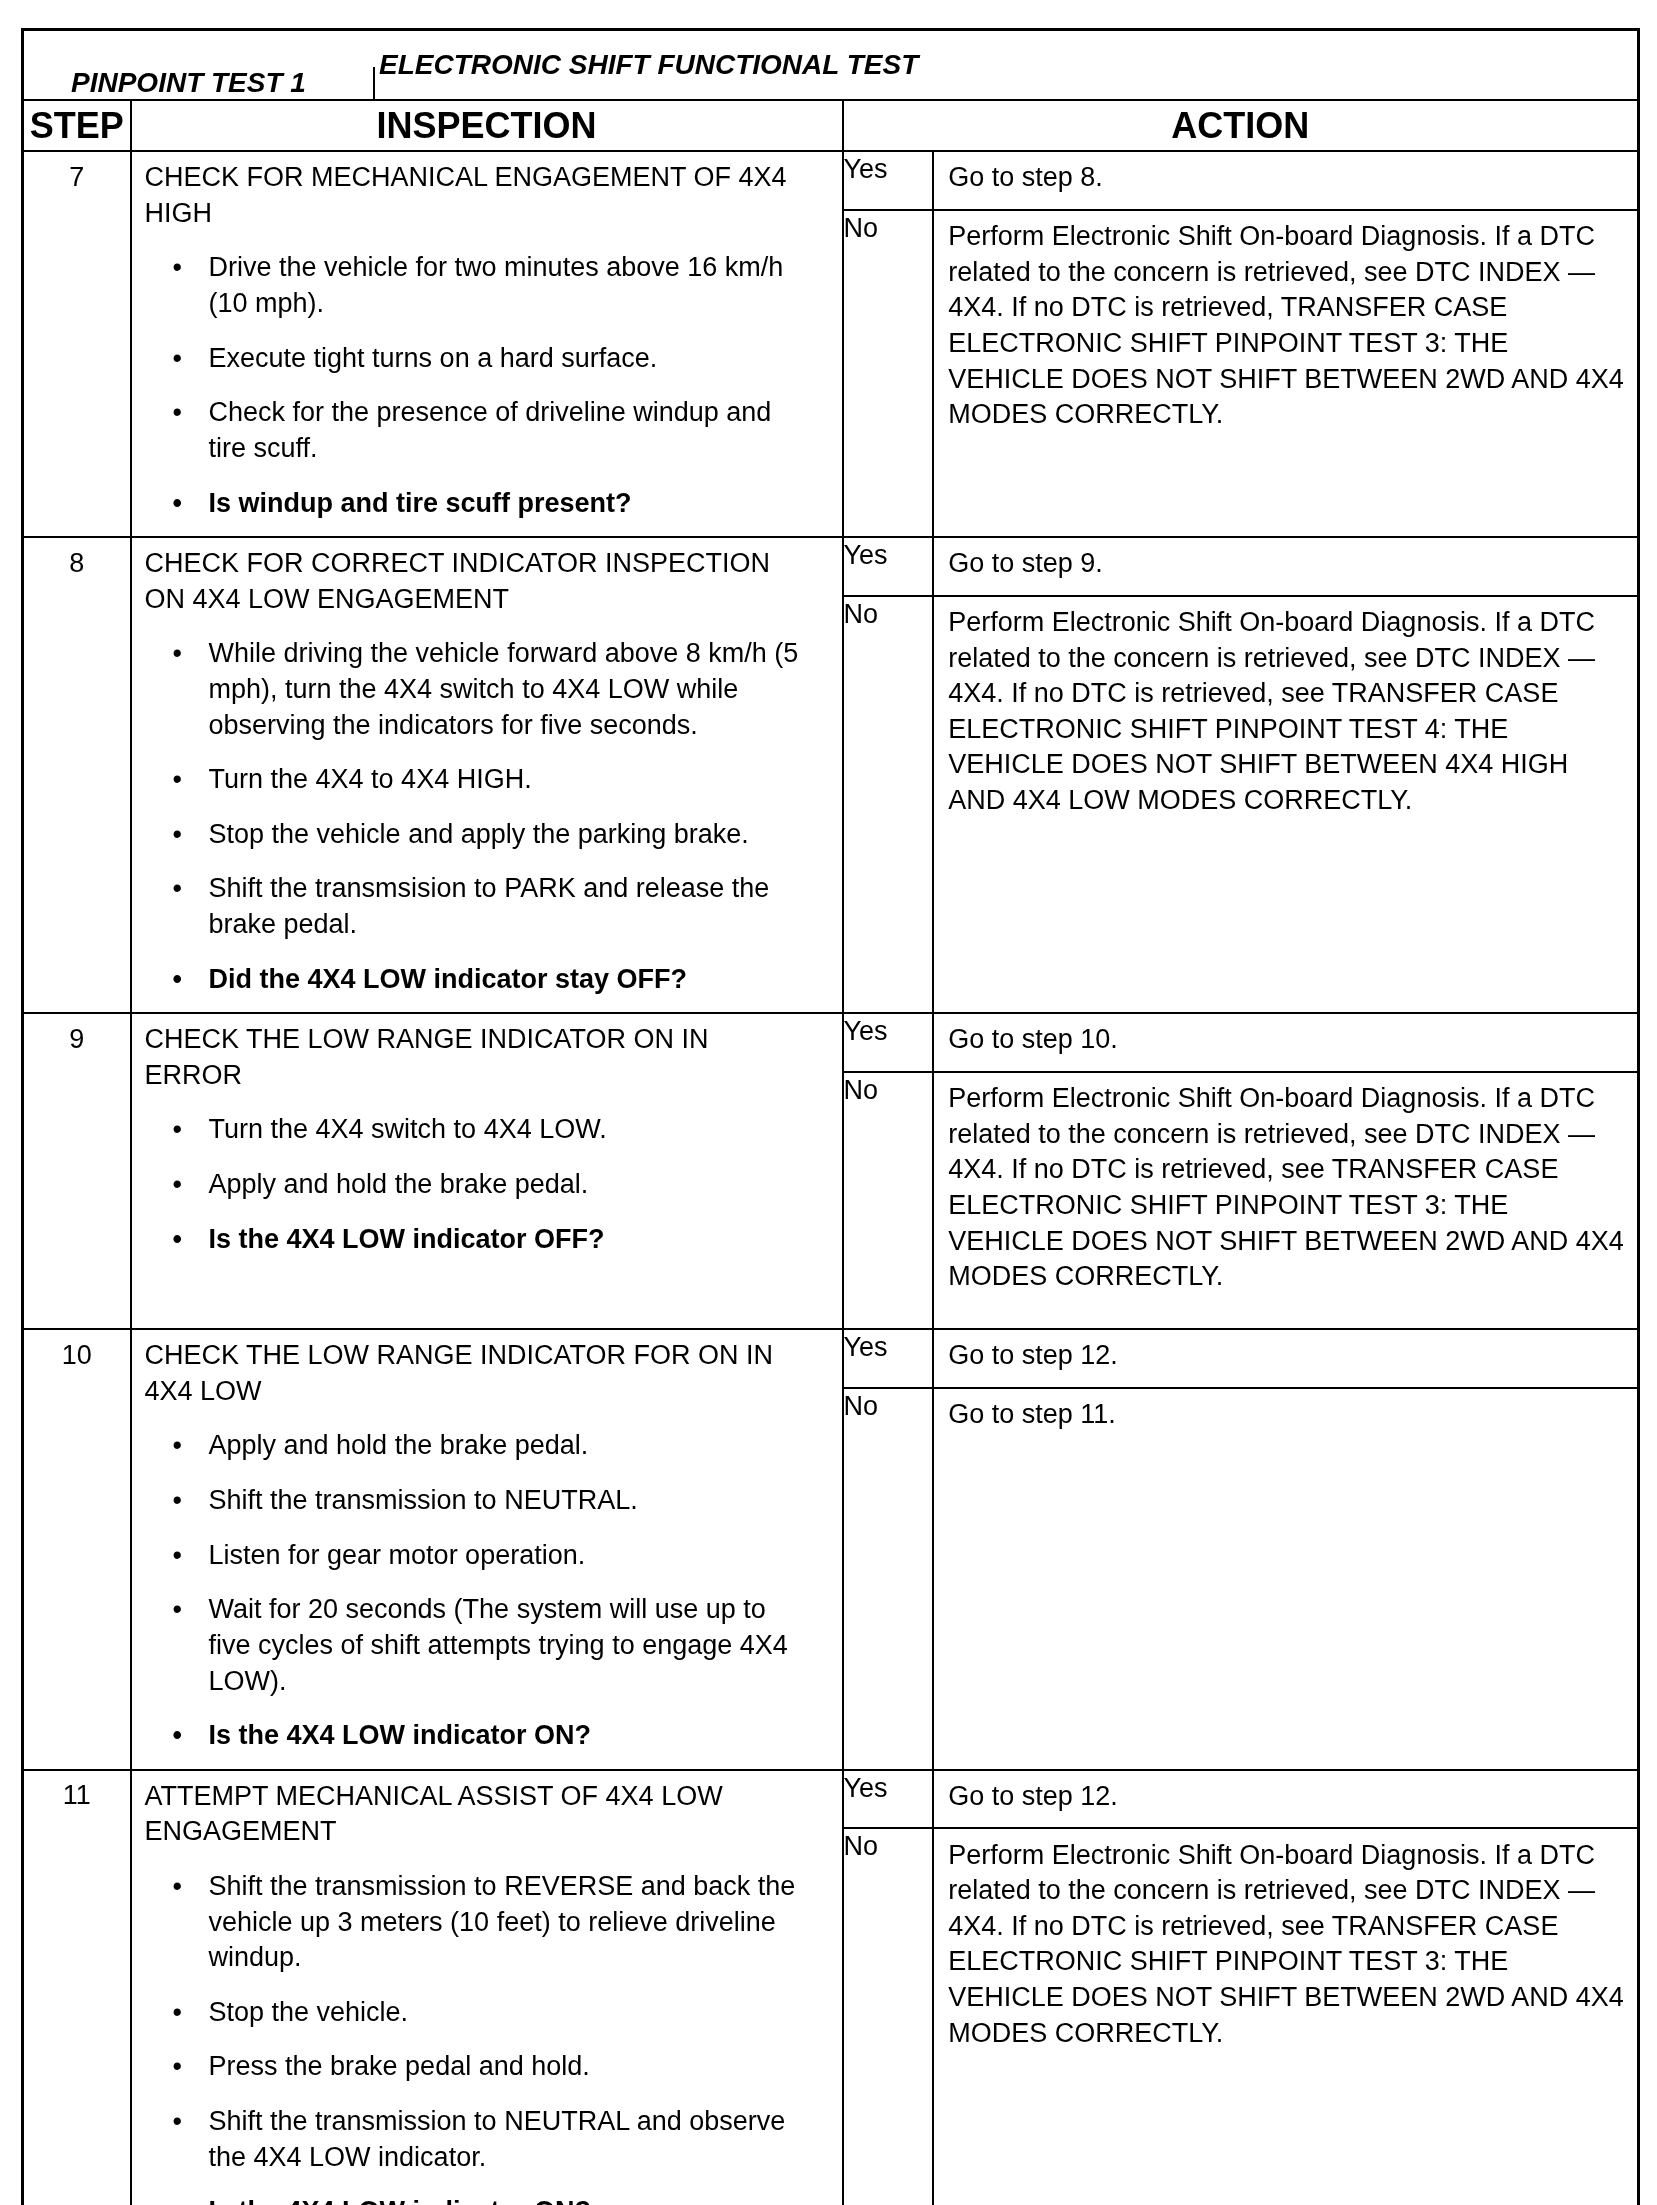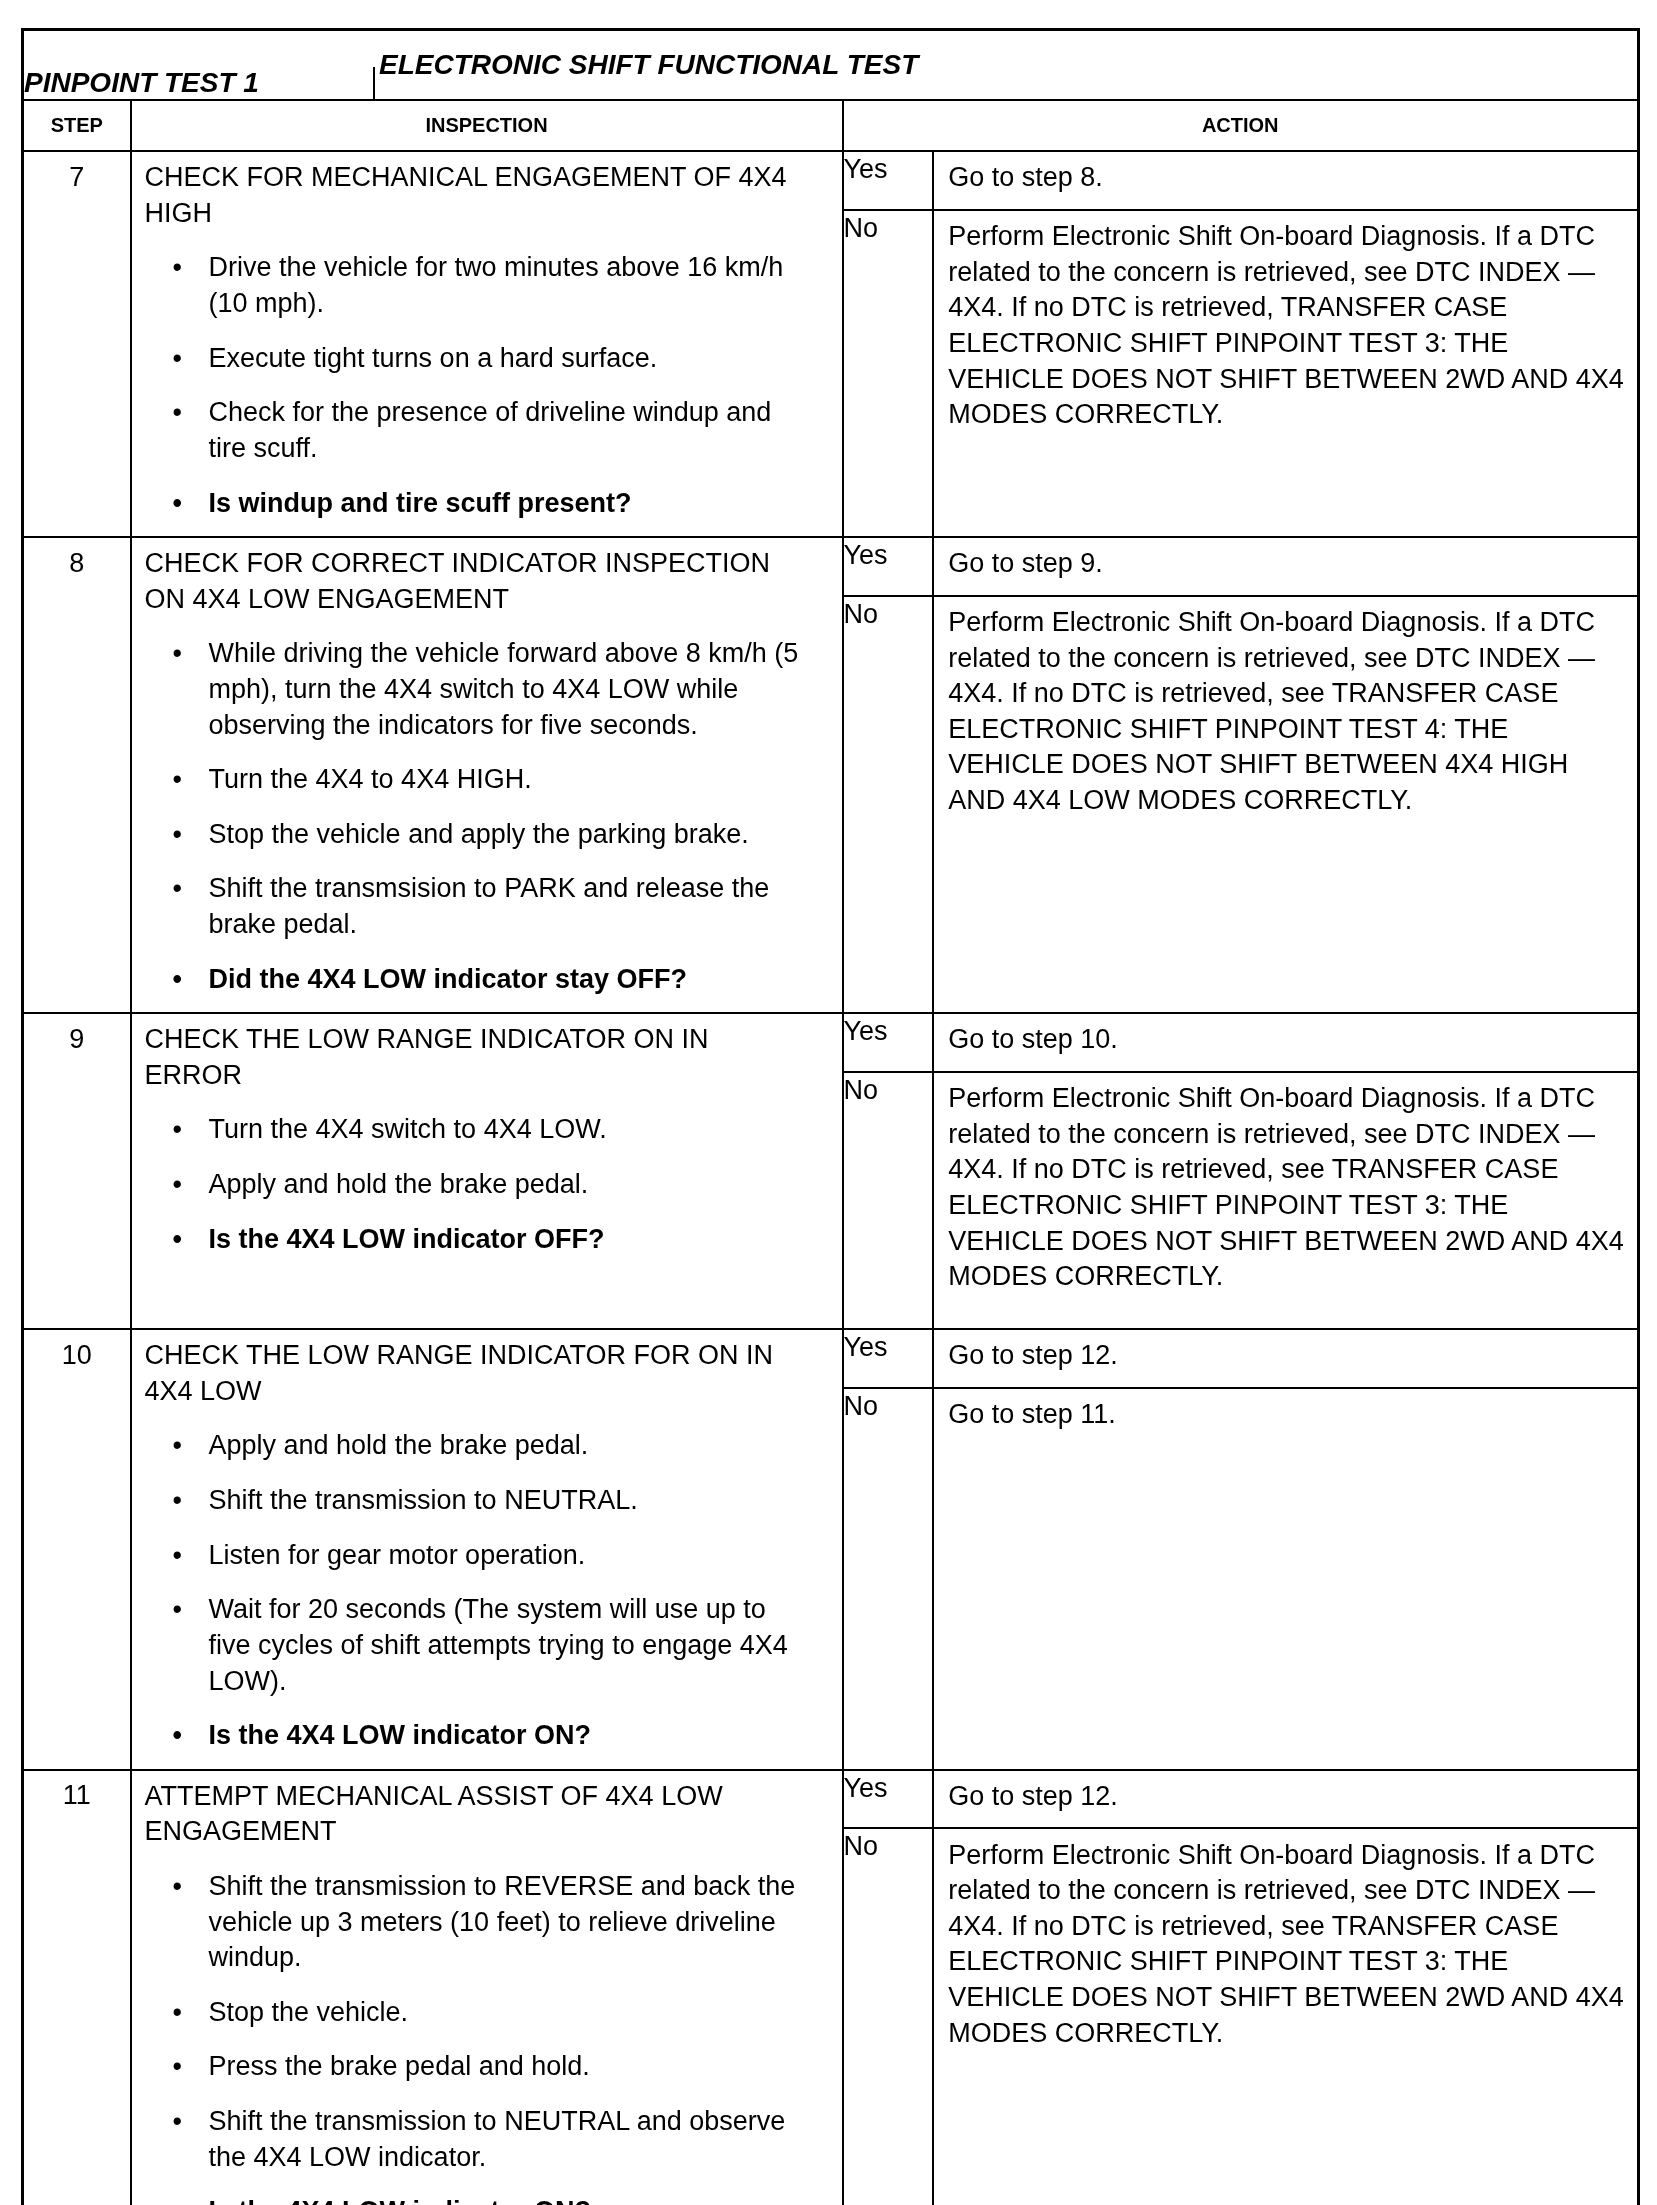--- a/index.html
+++ b/index.html
@@ -26,36 +26,37 @@
 
   td, th { border: 2.5px solid #000; vertical-align: top; padding: 0; }
 
   
   .title-row td { height: 52px; padding: 0; }
   .title-flex { display: flex; align-items: stretch; height: 100%; }
   .title-left {
     flex: 0 0 351px;
     border-right: 2.5px solid #000;
     display: flex; align-items: center;
+    padding-left: 47px;
     font-weight: bold; font-style: italic;
     font-size: 28px;
     margin-top: 36px;
   }
   .title-right {
     flex: 1;
     display: flex; align-items: center;
     padding-left: 4px;
     font-weight: bold; font-style: italic;
     font-size: 28px;
   }
 
   
   .col-header-row th {
     height: 51px;
-    font-size: 20px;
+    font-size: 36px;
     font-weight: bold;
     text-align: center;
     vertical-align: middle;
   }
 
   
   .cell-step {
     text-align: center;
     font-size: 27px;
     padding-top: 9.8px;

